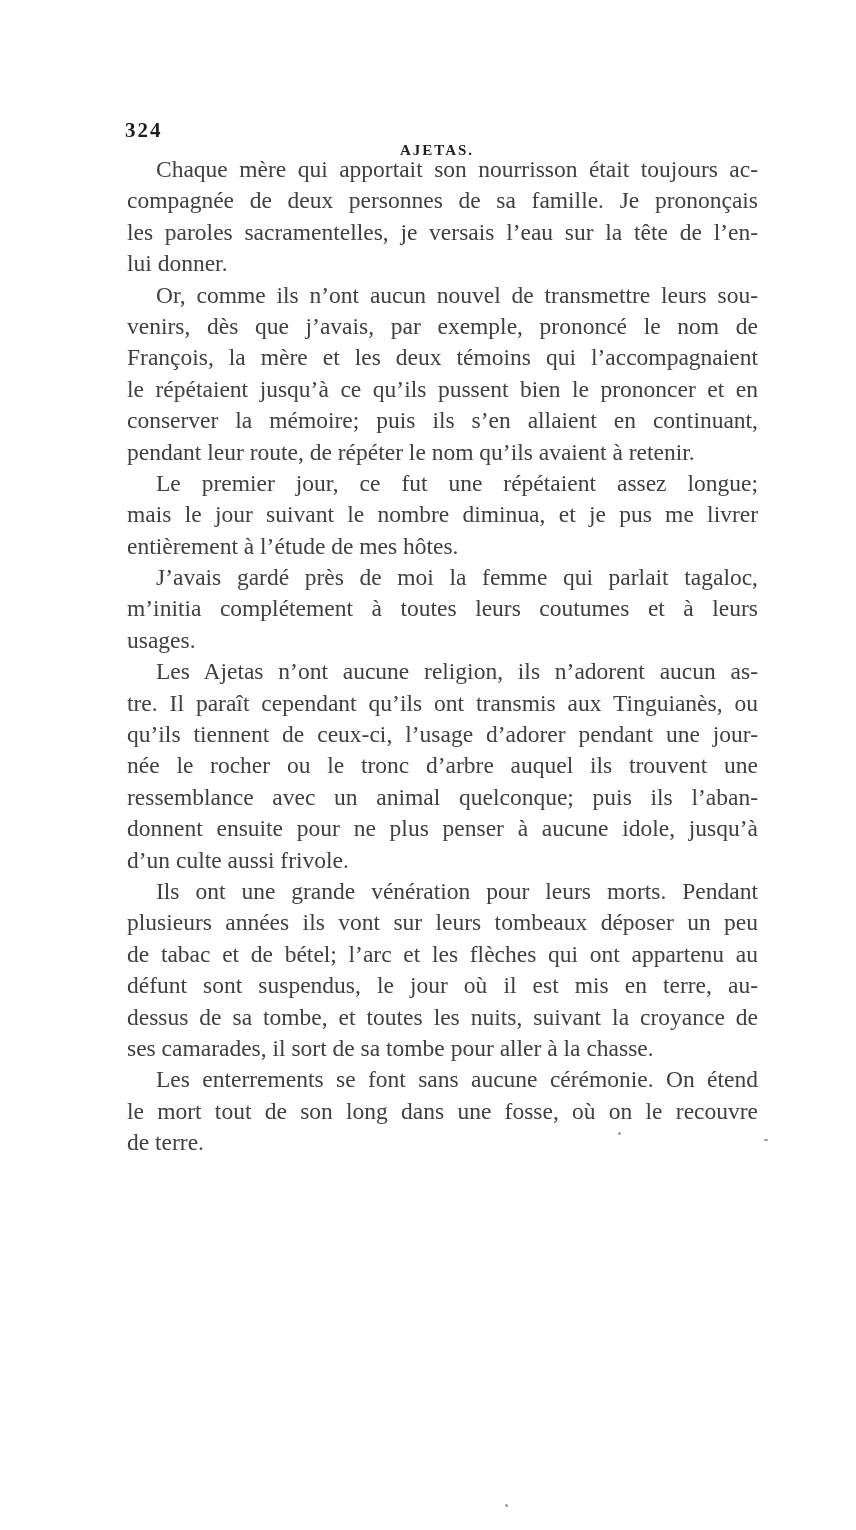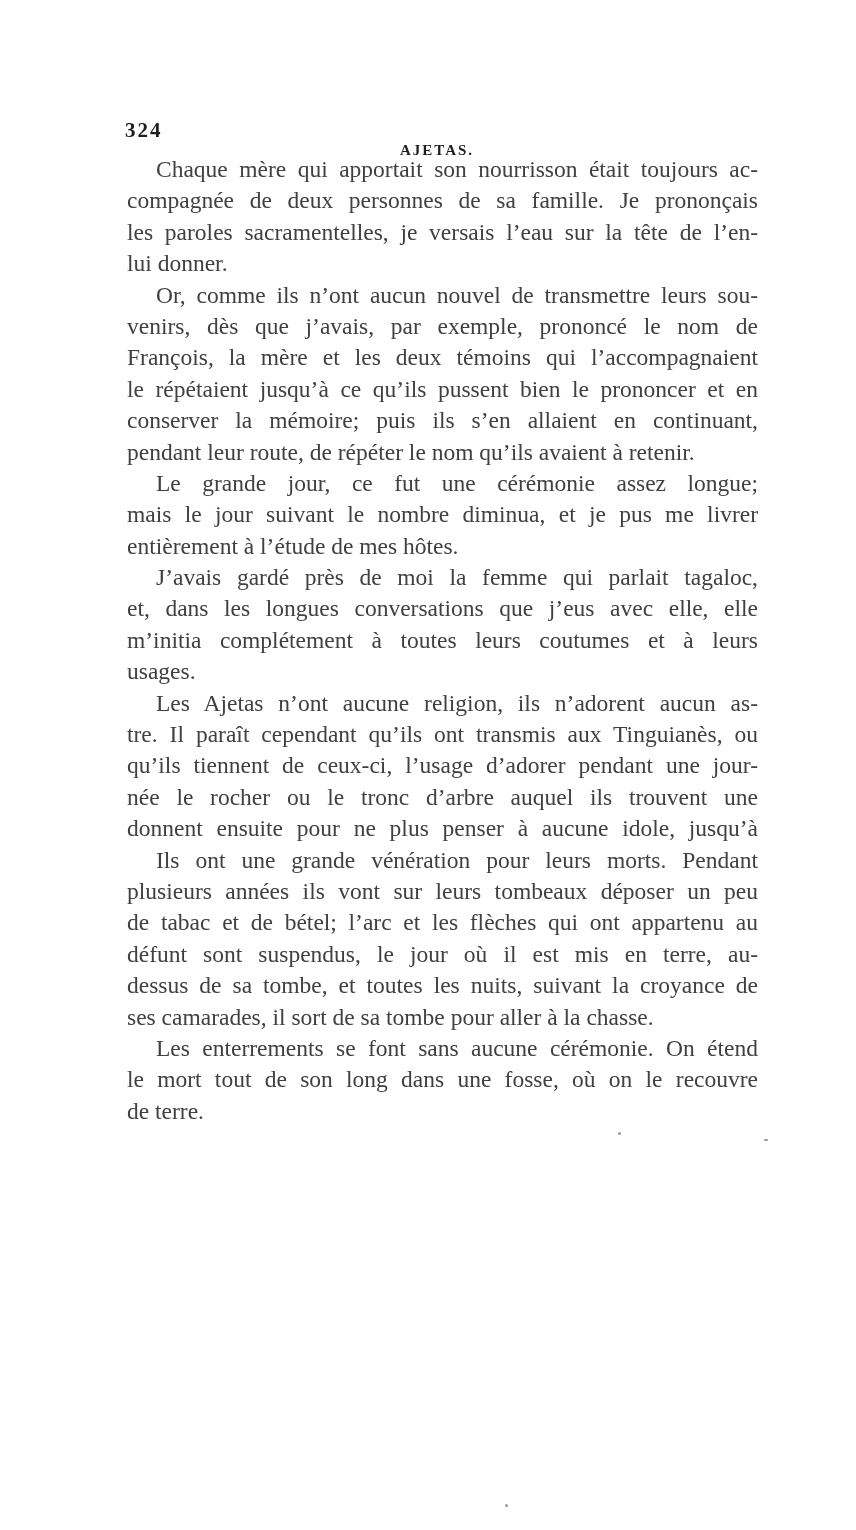--- a/index.html
+++ b/index.html
@@ -96,36 +96,37 @@
       </div>
       <div class="para">
         <div class="line indent"><span>Or, comme ils n’ont aucun nouvel de transmettre leurs sou-</span></div>
         <div class="line"><span>venirs, dès que j’avais, par exemple, prononcé le nom de</span></div>
         <div class="line"><span class="it">François,</span><span> la mère et les deux témoins qui l’accompagnaient</span></div>
         <div class="line"><span>le répétaient jusqu’à ce qu’ils pussent bien le prononcer et en</span></div>
         <div class="line"><span>conserver la mémoire; puis ils s’en allaient en continuant,</span></div>
         <div class="line last"><span>pendant leur route, de répéter le nom qu’ils avaient à retenir.</span></div>
       </div>
       <div class="para">
-        <div class="line indent"><span>Le grande jour, ce fut une cérémonie assez longue;</span></div>
+        <div class="line indent"><span>Le premier jour, ce fut une répétaient assez longue;</span></div>
         <div class="line"><span>mais le jour suivant le nombre diminua, et je pus me livrer</span></div>
         <div class="line last"><span>entièrement à l’étude de mes hôtes.</span></div>
       </div>
       <div class="para">
         <div class="line indent"><span>J’avais gardé près de moi la femme qui parlait tagaloc,</span></div>
-        <div class="line"><span>et, dans les longues conversations que j’eus avec elle, elle</span></div>
         <div class="line"><span>m’initia complétement à toutes leurs coutumes et à leurs</span></div>
         <div class="line last"><span>usages.</span></div>
       </div>
       <div class="para">
         <div class="line indent"><span>Les </span><span class="it">Ajetas</span><span> n’ont aucune religion, ils n’adorent aucun as-</span></div>
         <div class="line"><span>tre. Il paraît cependant qu’ils ont transmis aux </span><span class="it">Tinguianès</span><span>, ou</span></div>
         <div class="line"><span>qu’ils tiennent de ceux-ci, l’usage d’adorer pendant une jour-</span></div>
         <div class="line"><span>née le rocher ou le tronc d’arbre auquel ils trouvent une</span></div>
+        <div class="line"><span>ressemblance avec un animal quelconque; puis ils l’aban-</span></div>
         <div class="line"><span>donnent ensuite pour ne plus penser à aucune idole, jusqu’à</span></div>
+        <div class="line last"><span>d’un culte aussi frivole.</span></div>
       </div>
       <div class="para">
         <div class="line indent"><span>Ils ont une grande vénération pour leurs morts. Pendant</span></div>
         <div class="line"><span>plusieurs années ils vont sur leurs tombeaux déposer un peu</span></div>
         <div class="line"><span>de tabac et de bétel; l’arc et les flèches qui ont appartenu au</span></div>
         <div class="line"><span>défunt sont suspendus, le jour où il est mis en terre, au-</span></div>
         <div class="line"><span>dessus de sa tombe, et toutes les nuits, suivant la croyance de</span></div>
         <div class="line last"><span>ses camarades, il sort de sa tombe pour aller à la chasse.</span></div>
       </div>
       <div class="para">

